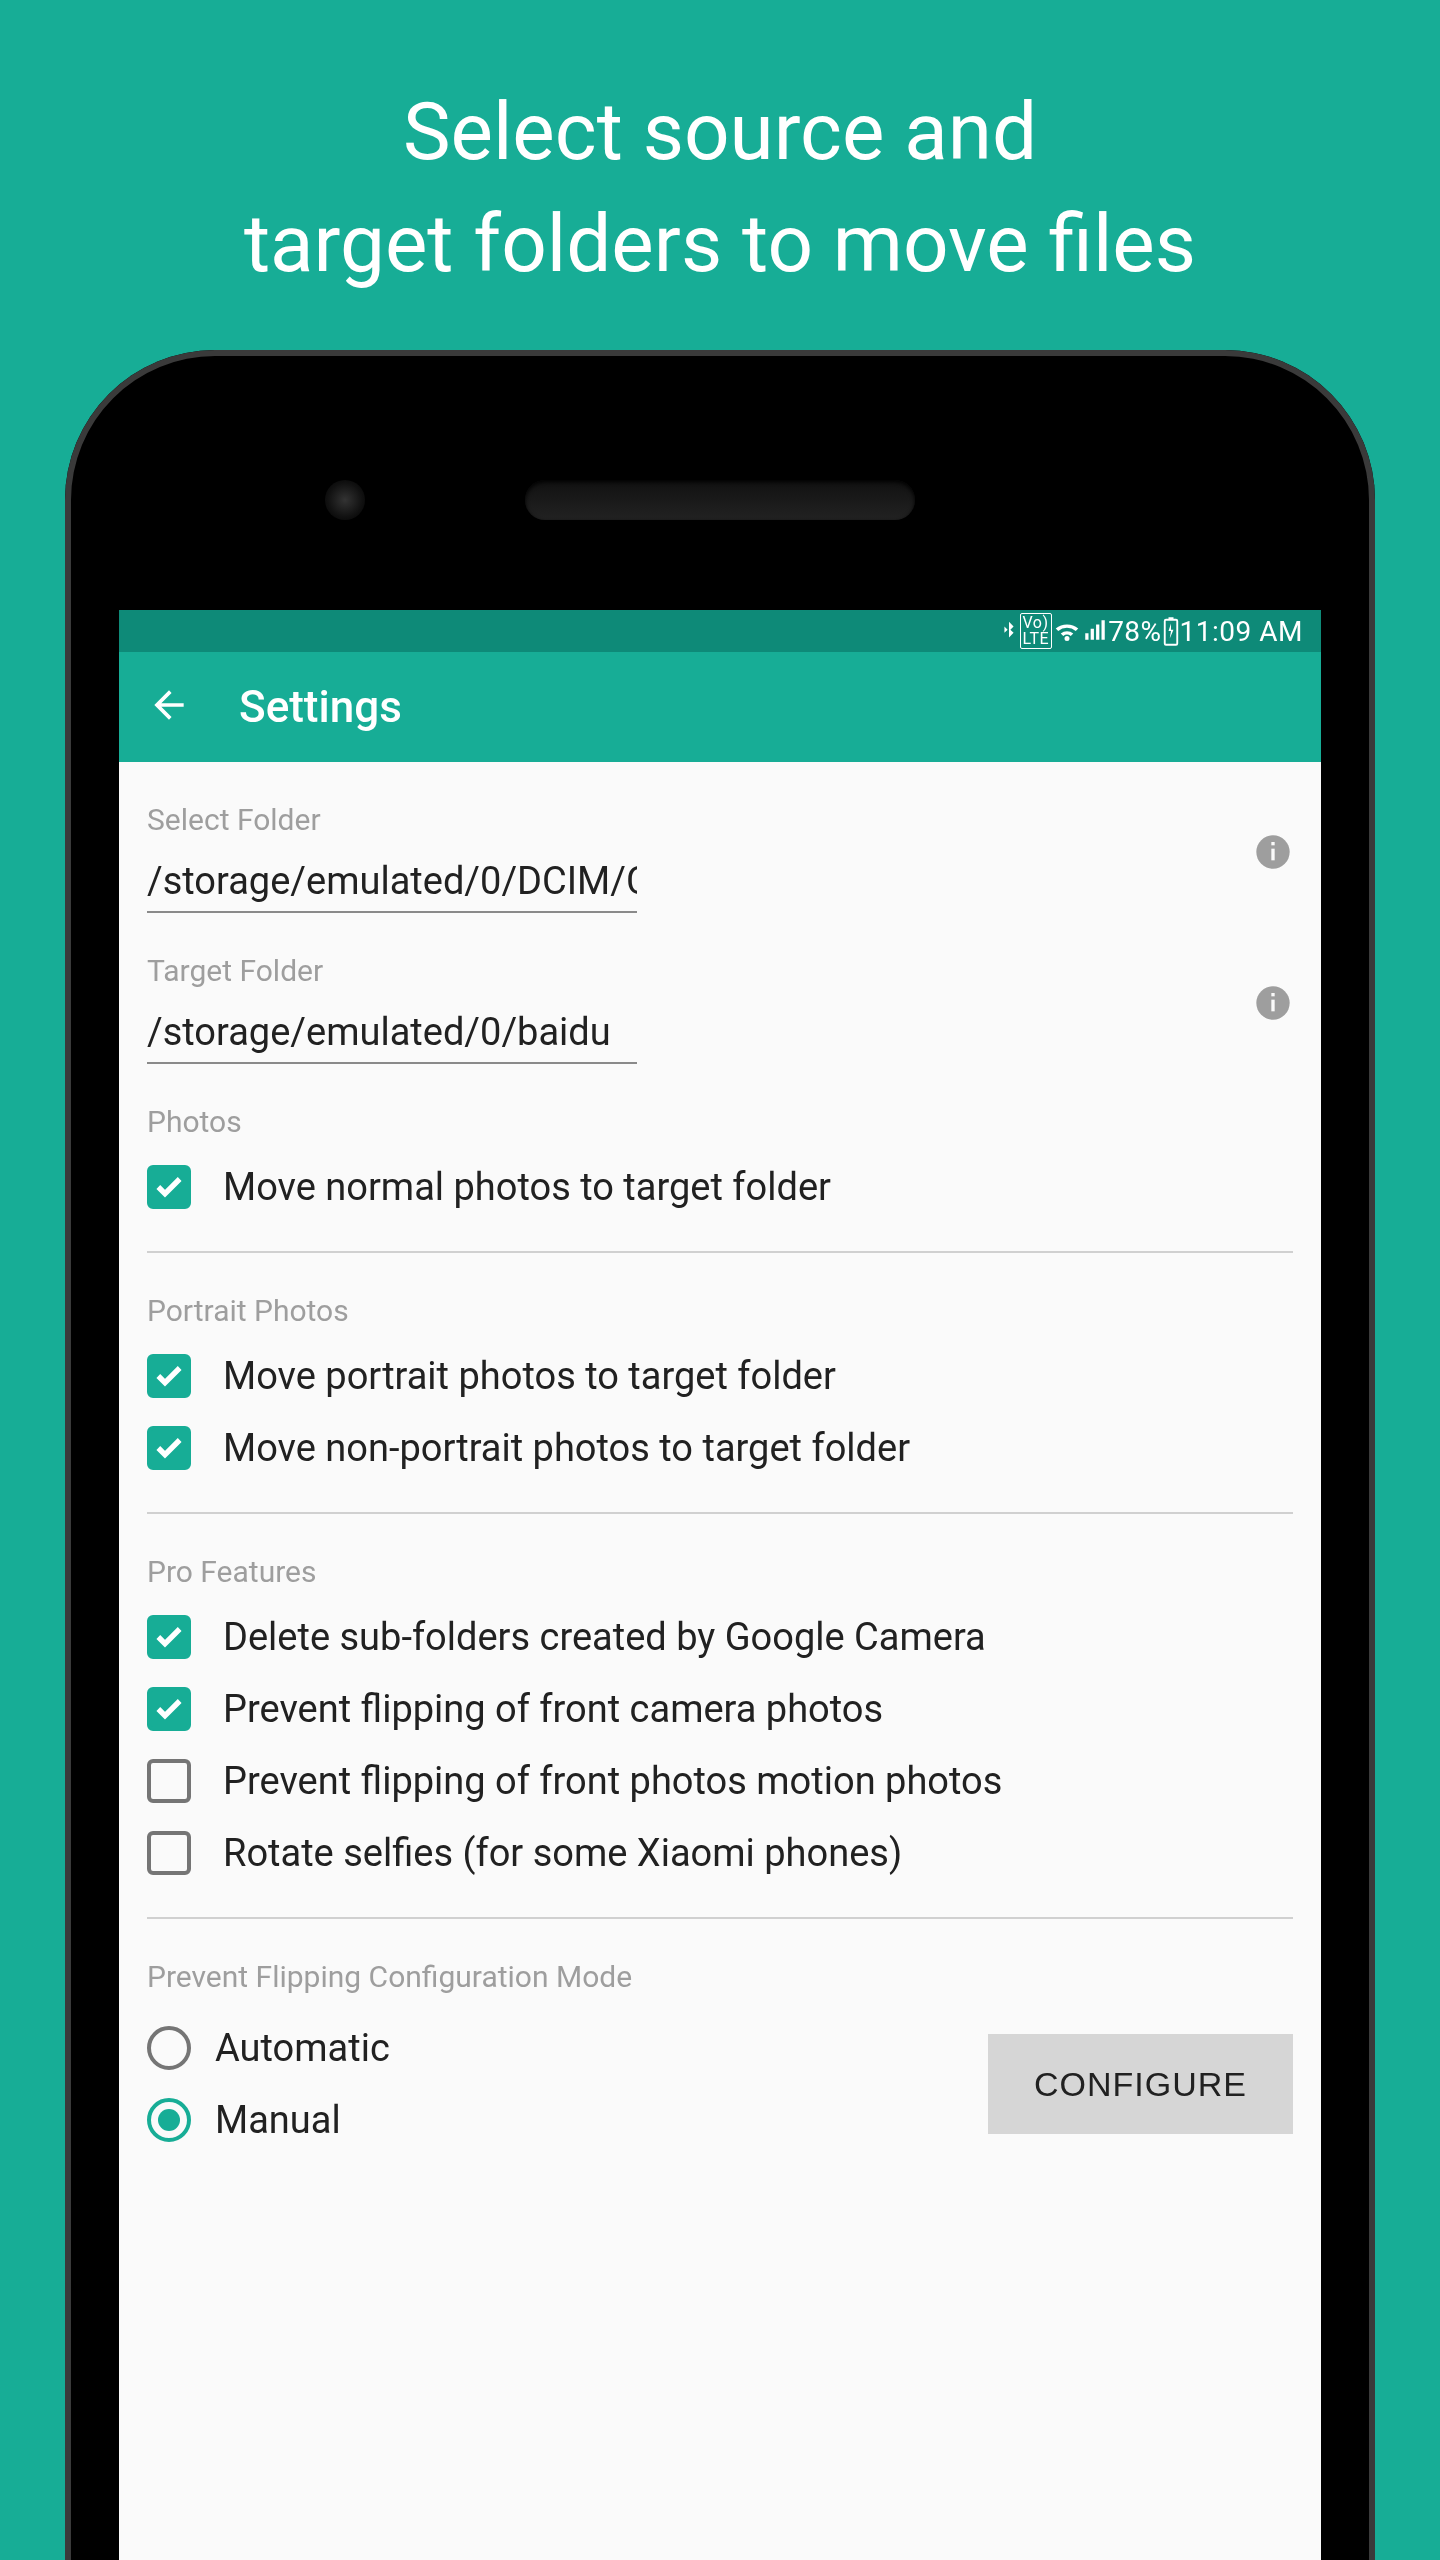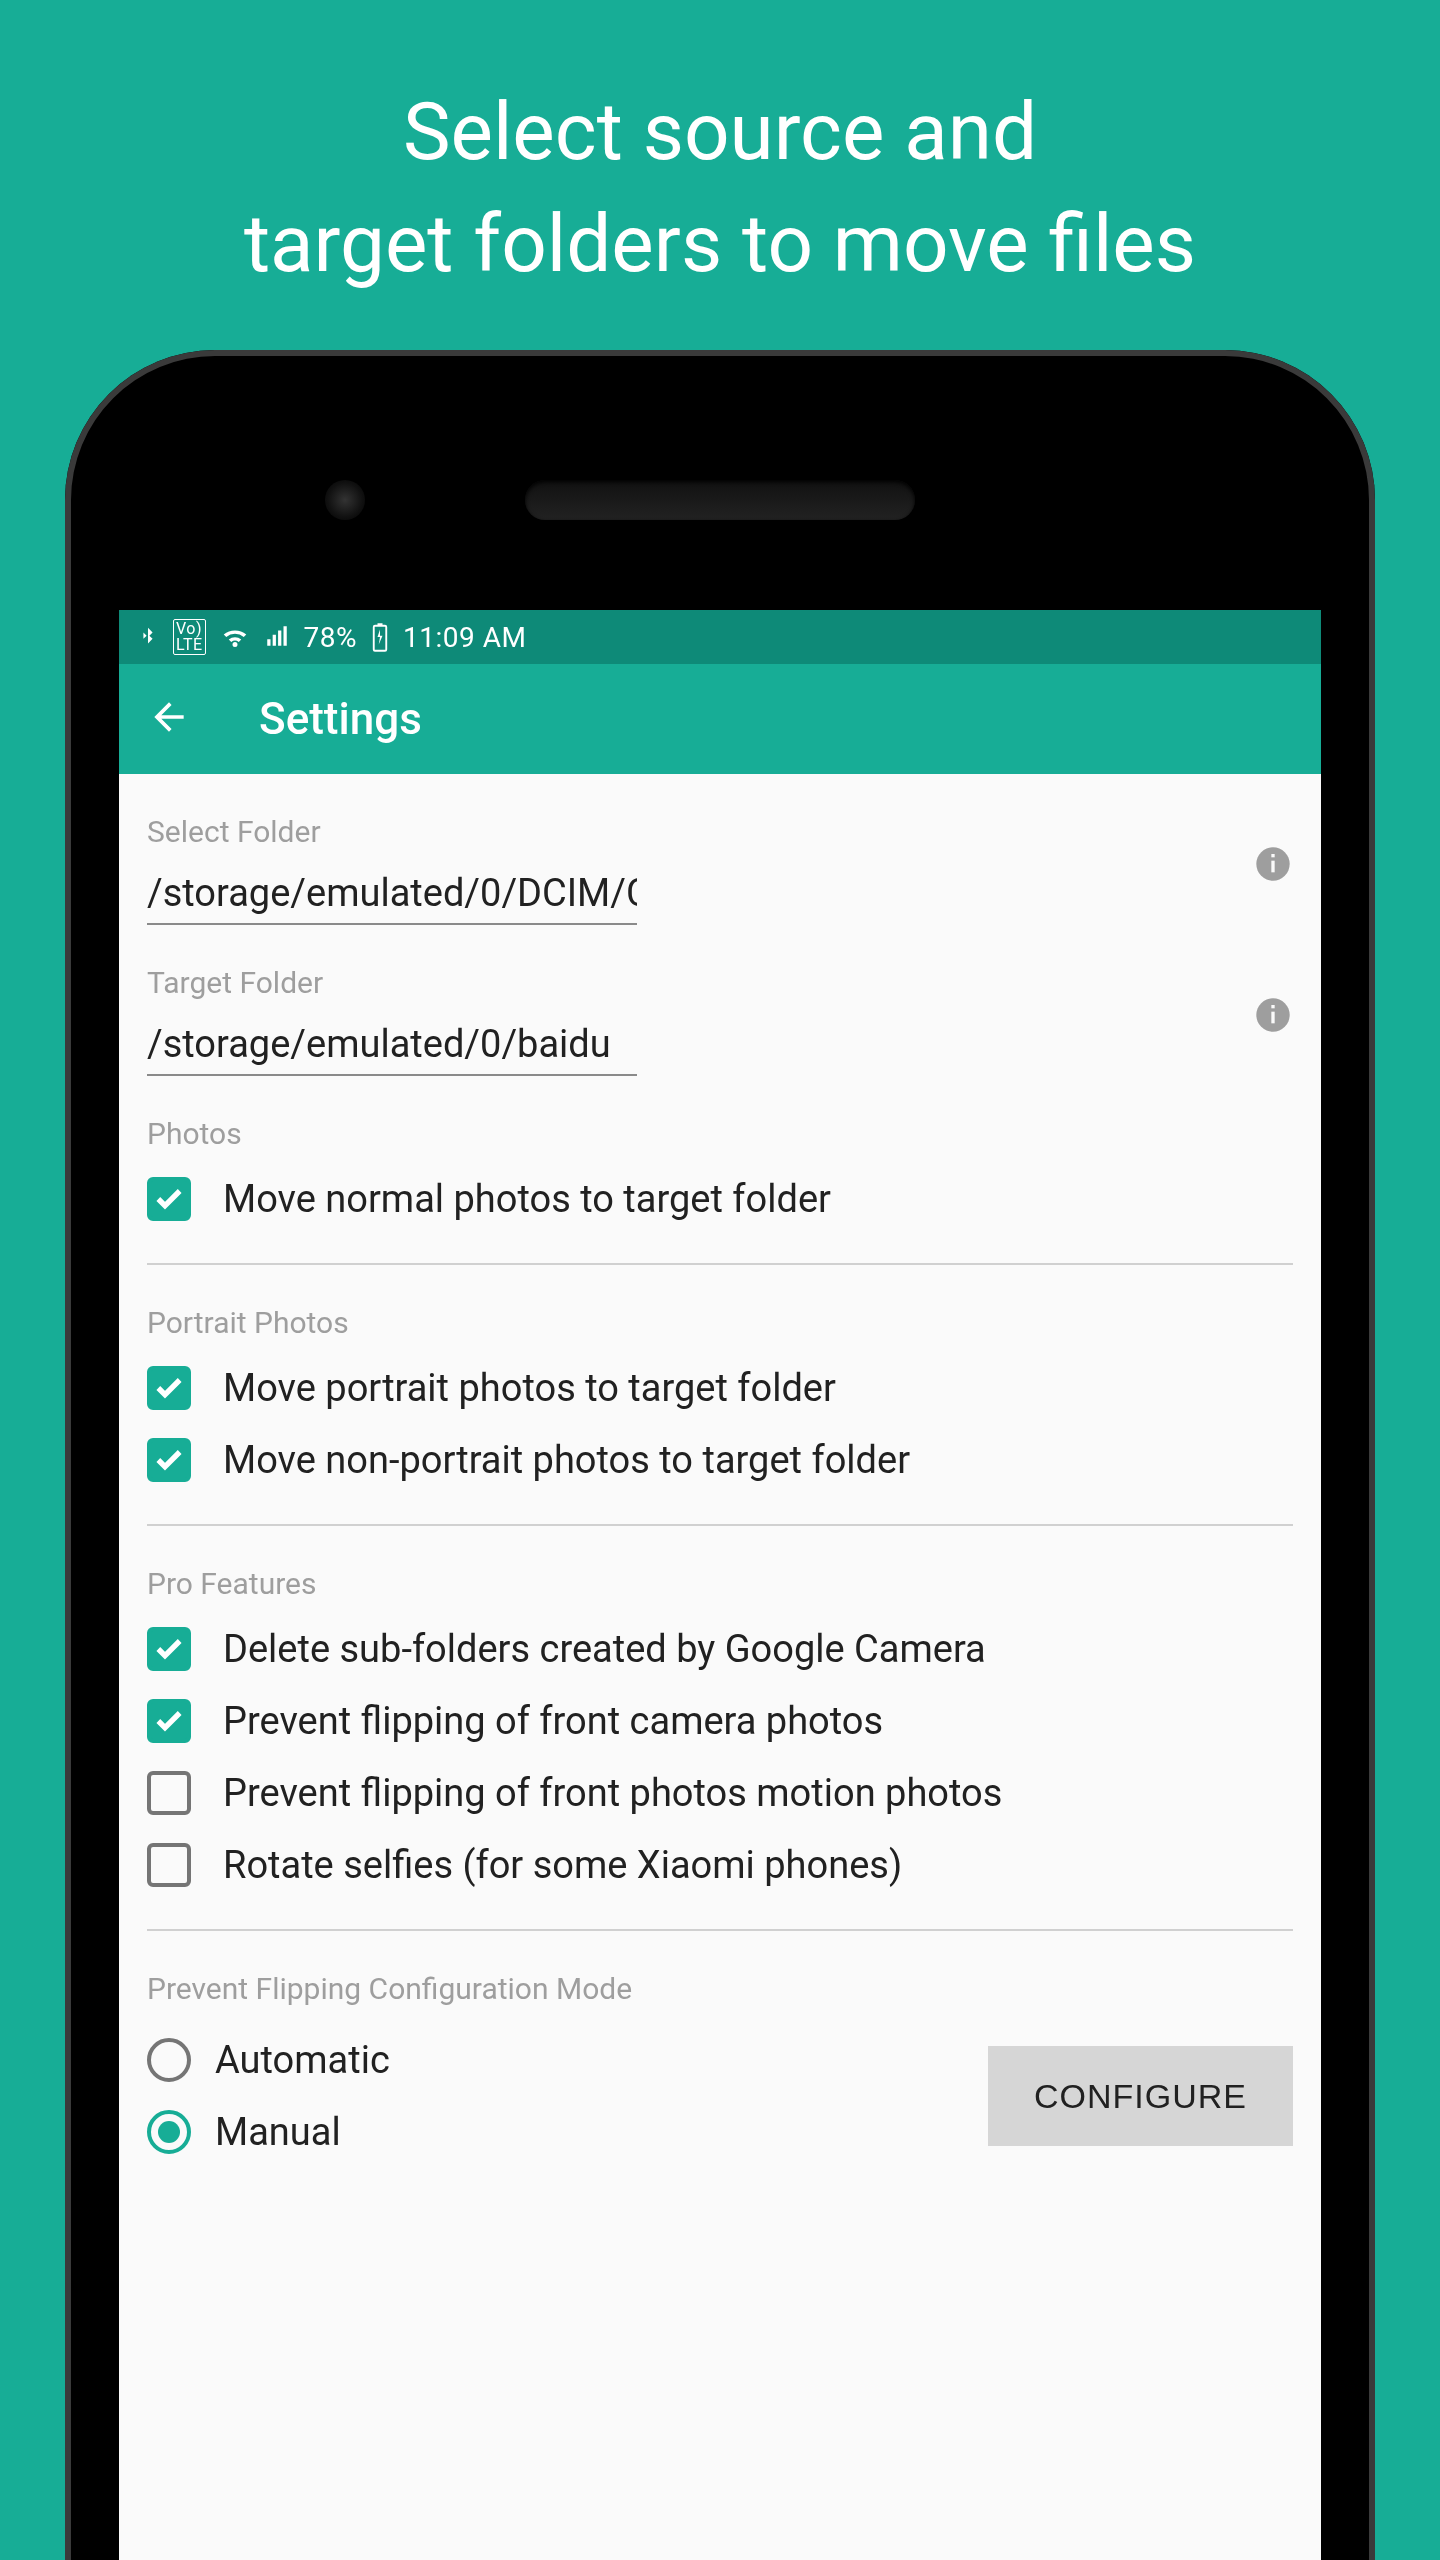--- a/index.html
+++ b/index.html
@@ -57,40 +57,40 @@
   .screen-wrap {
     position: absolute;
     top: 260px;
     left: 54px;
     right: 54px;
     bottom: 0;
     background: #fafafa;
     overflow: hidden;
   }
   .statusbar {
-    height: 54px;
+    height: 42px;
     background: #0e8a78;
     color: #ffffff;
     display: flex;
     align-items: center;
+    justify-content: flex-end;
     padding: 0 18px;
     font-size: 28px;
-    gap: 14px;
     letter-spacing: 0.5px;
   }
   .statusbar .sb-icon { display:inline-flex; align-items:center; }
   .statusbar svg { display:block; }
   .appbar {
     height: 110px;
     background: #17ad96;
     color: #fff;
     display: flex;
     align-items: center;
     padding: 0 28px;
-    gap: 68px;
+    gap: 48px;
   }
   .appbar-title { font-size: 44px; font-weight: 500; }
   .content { padding: 0 28px; }
   .section { padding-top: 40px; }
   .section-label {
     color: #9e9e9e;
     font-size: 30px;
     margin-bottom: 12px;
   }
   .field-row { display: flex; align-items: center; gap: 16px; }

